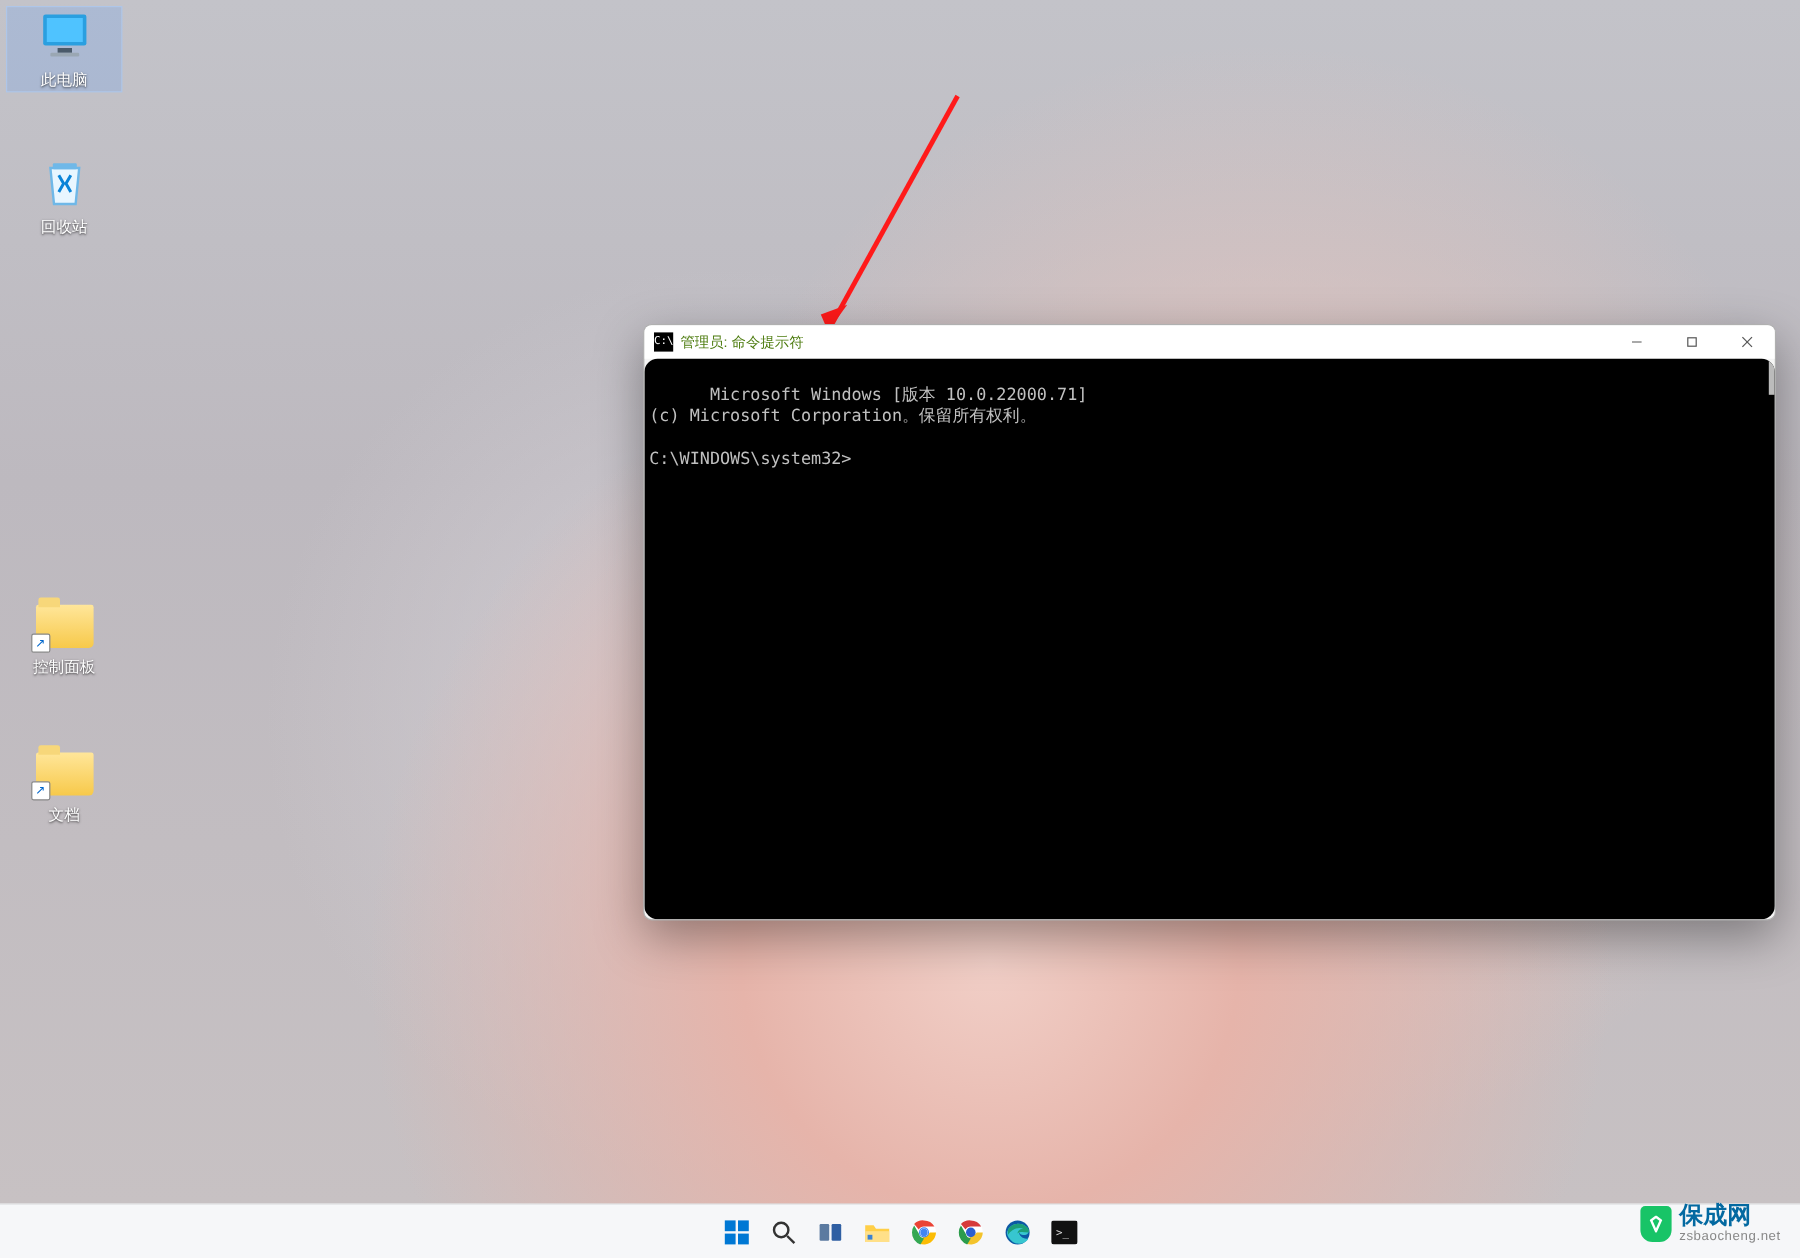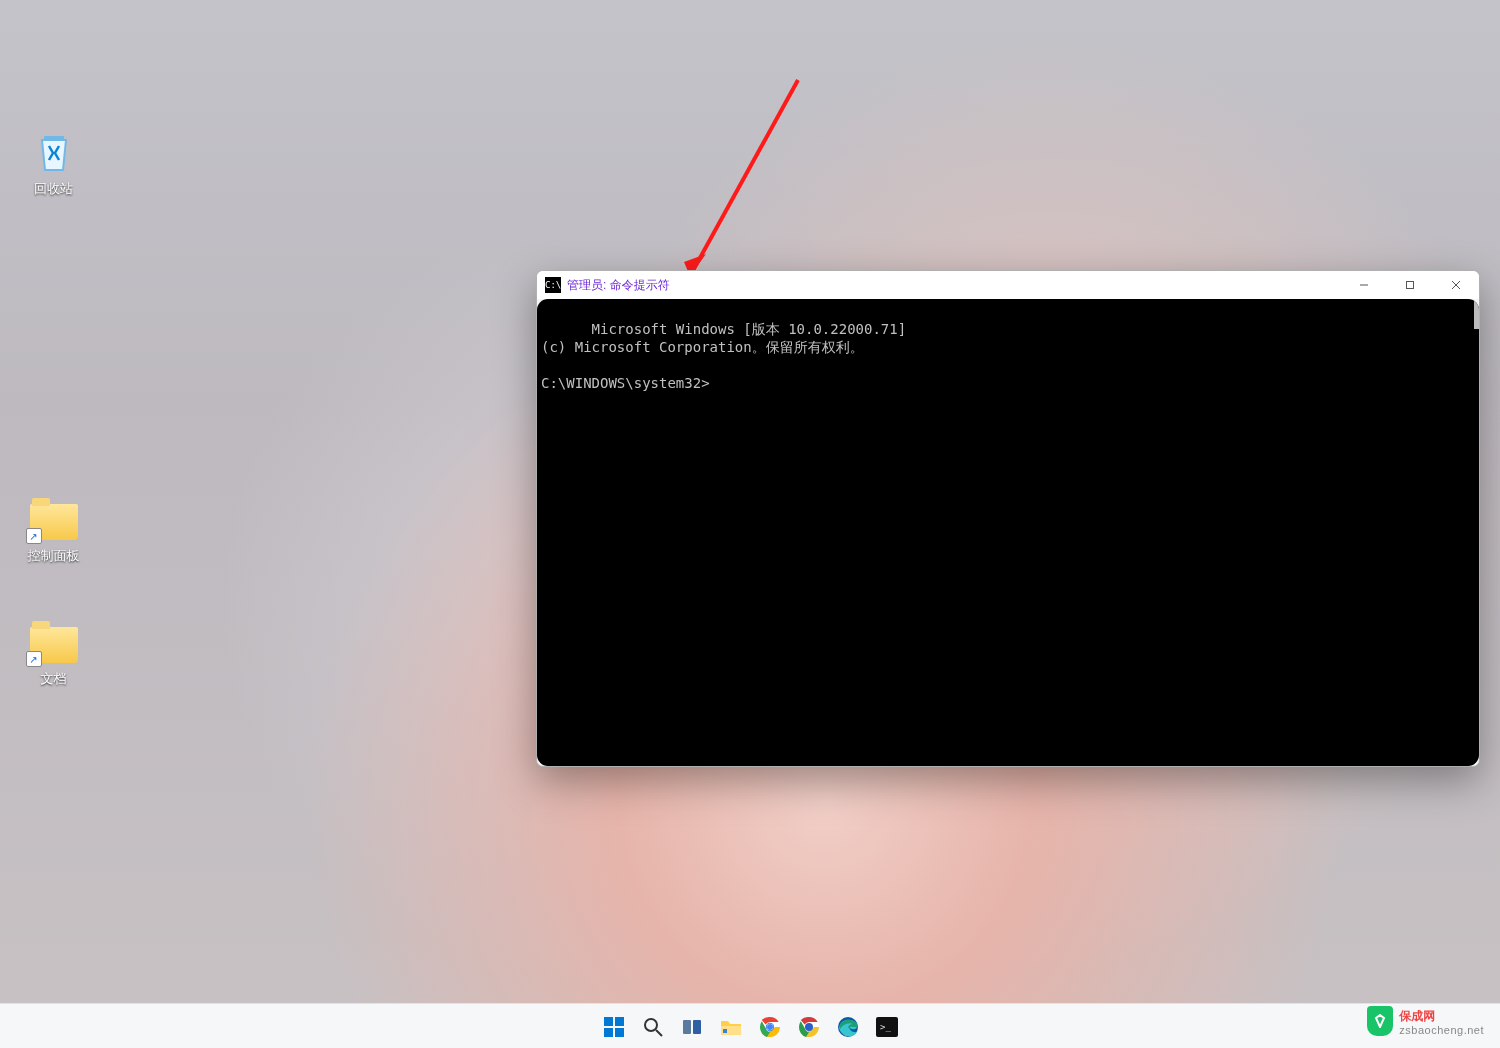--- a/index.html
+++ b/index.html
@@ -35,49 +35,60 @@
   }
   
   #cmdwin{
     position:absolute;left:536px;top:270px;width:942px;height:495px;
     background:#f5f5f5;border:1px solid #b0b0b0;border-radius:7px;
     box-shadow:0 14px 40px rgba(0,0,0,.35);
     display:flex;flex-direction:column;overflow:hidden;
   }
   #tb{height:28px;display:flex;align-items:center;padding-left:8px;background:#ffffff;}
   #tb .appico{width:16px;height:16px;background:#000;color:#fff;font:9px/16px monospace;text-align:center;margin-right:6px;}
-  #tb .title{font-size:12px;color:#6d28d9;}
+  #tb .title{font-size:12px;color:#4d7c0f;}
   #wctrl{margin-left:auto;display:flex;}
   #wctrl div{width:46px;height:28px;display:flex;align-items:center;justify-content:center;color:#555;}
   #term{
     flex:1;background:#000;color:#c0c0c0;
     font:14px/18px "Consolas","NSimSun",monospace;
     padding:3px 4px;white-space:pre;overflow:hidden;position:relative;border-radius:11px;
   }
   #term .sb{position:absolute;right:0;top:0;width:5px;height:30px;background:#bbb;}
   
   #arrow{position:absolute;left:670px;top:72px;pointer-events:none;}
   
   #taskbar{
     position:absolute;left:0;top:1003px;width:1500px;height:45px;
     background:rgba(245,246,248,.92);border-top:1px solid rgba(0,0,0,.08);
     display:flex;align-items:center;justify-content:center;gap:9px;
   }
   .tb-ico{width:30px;height:30px;border-radius:4px;display:flex;align-items:center;justify-content:center;}
   
   #wm{position:absolute;right:16px;bottom:12px;display:flex;align-items:center;gap:6px;}
   #wm .shield{width:26px;height:30px;background:#18c467;border-radius:4px 4px 10px 10px;display:flex;align-items:center;justify-content:center;color:#fff;}
-  #wm .txt{font-size:12px;font-weight:700;color:#ef4444;line-height:1;}
+  #wm .txt{font-size:20px;font-weight:700;color:#0369a1;line-height:1;}
   #wm .sub{font-size:11px;color:#888;display:block;letter-spacing:.5px;}
 </style>
 </head>
 <body>
 
 <div id="desktop">
 
+  <div id="di-0" class="di sel" style="left:6px;top:6px;">
+    <div class="ic ic-pc">
+      <svg viewBox="0 0 48 48">
+          <rect x="6" y="6" width="36" height="26" rx="2" fill="#2a9fe0"></rect>
+          <rect x="9" y="9" width="30" height="20" fill="#4fc3ff"></rect>
+          <rect x="18" y="34" width="12" height="4" fill="#4a5a6a"></rect>
+          <rect x="12" y="38" width="24" height="3" rx="1" fill="#9aa7b3"></rect>
+        </svg>
+    </div>
+    <div class="lbl">此电脑</div>
+  </div>
 
   <div id="di-1" class="di" style="left:6px;top:128px;">
     <div class="ic ic-bin">
       <svg viewBox="0 0 48 48">
           <path d="M12 12h24l-3 30H15z" fill="#e8f6ff" stroke="#6fb8e8" stroke-width="2"></path>
           <rect x="14" y="8" width="20" height="5" rx="1" fill="#6fb8e8"></rect>
           <path d="M19 18l4 7-4 7m10-14l-4 7 4 7" stroke="#0a84d8" stroke-width="2.5" fill="none"></path>
         </svg>
     </div>
     <div class="lbl">回收站</div>

